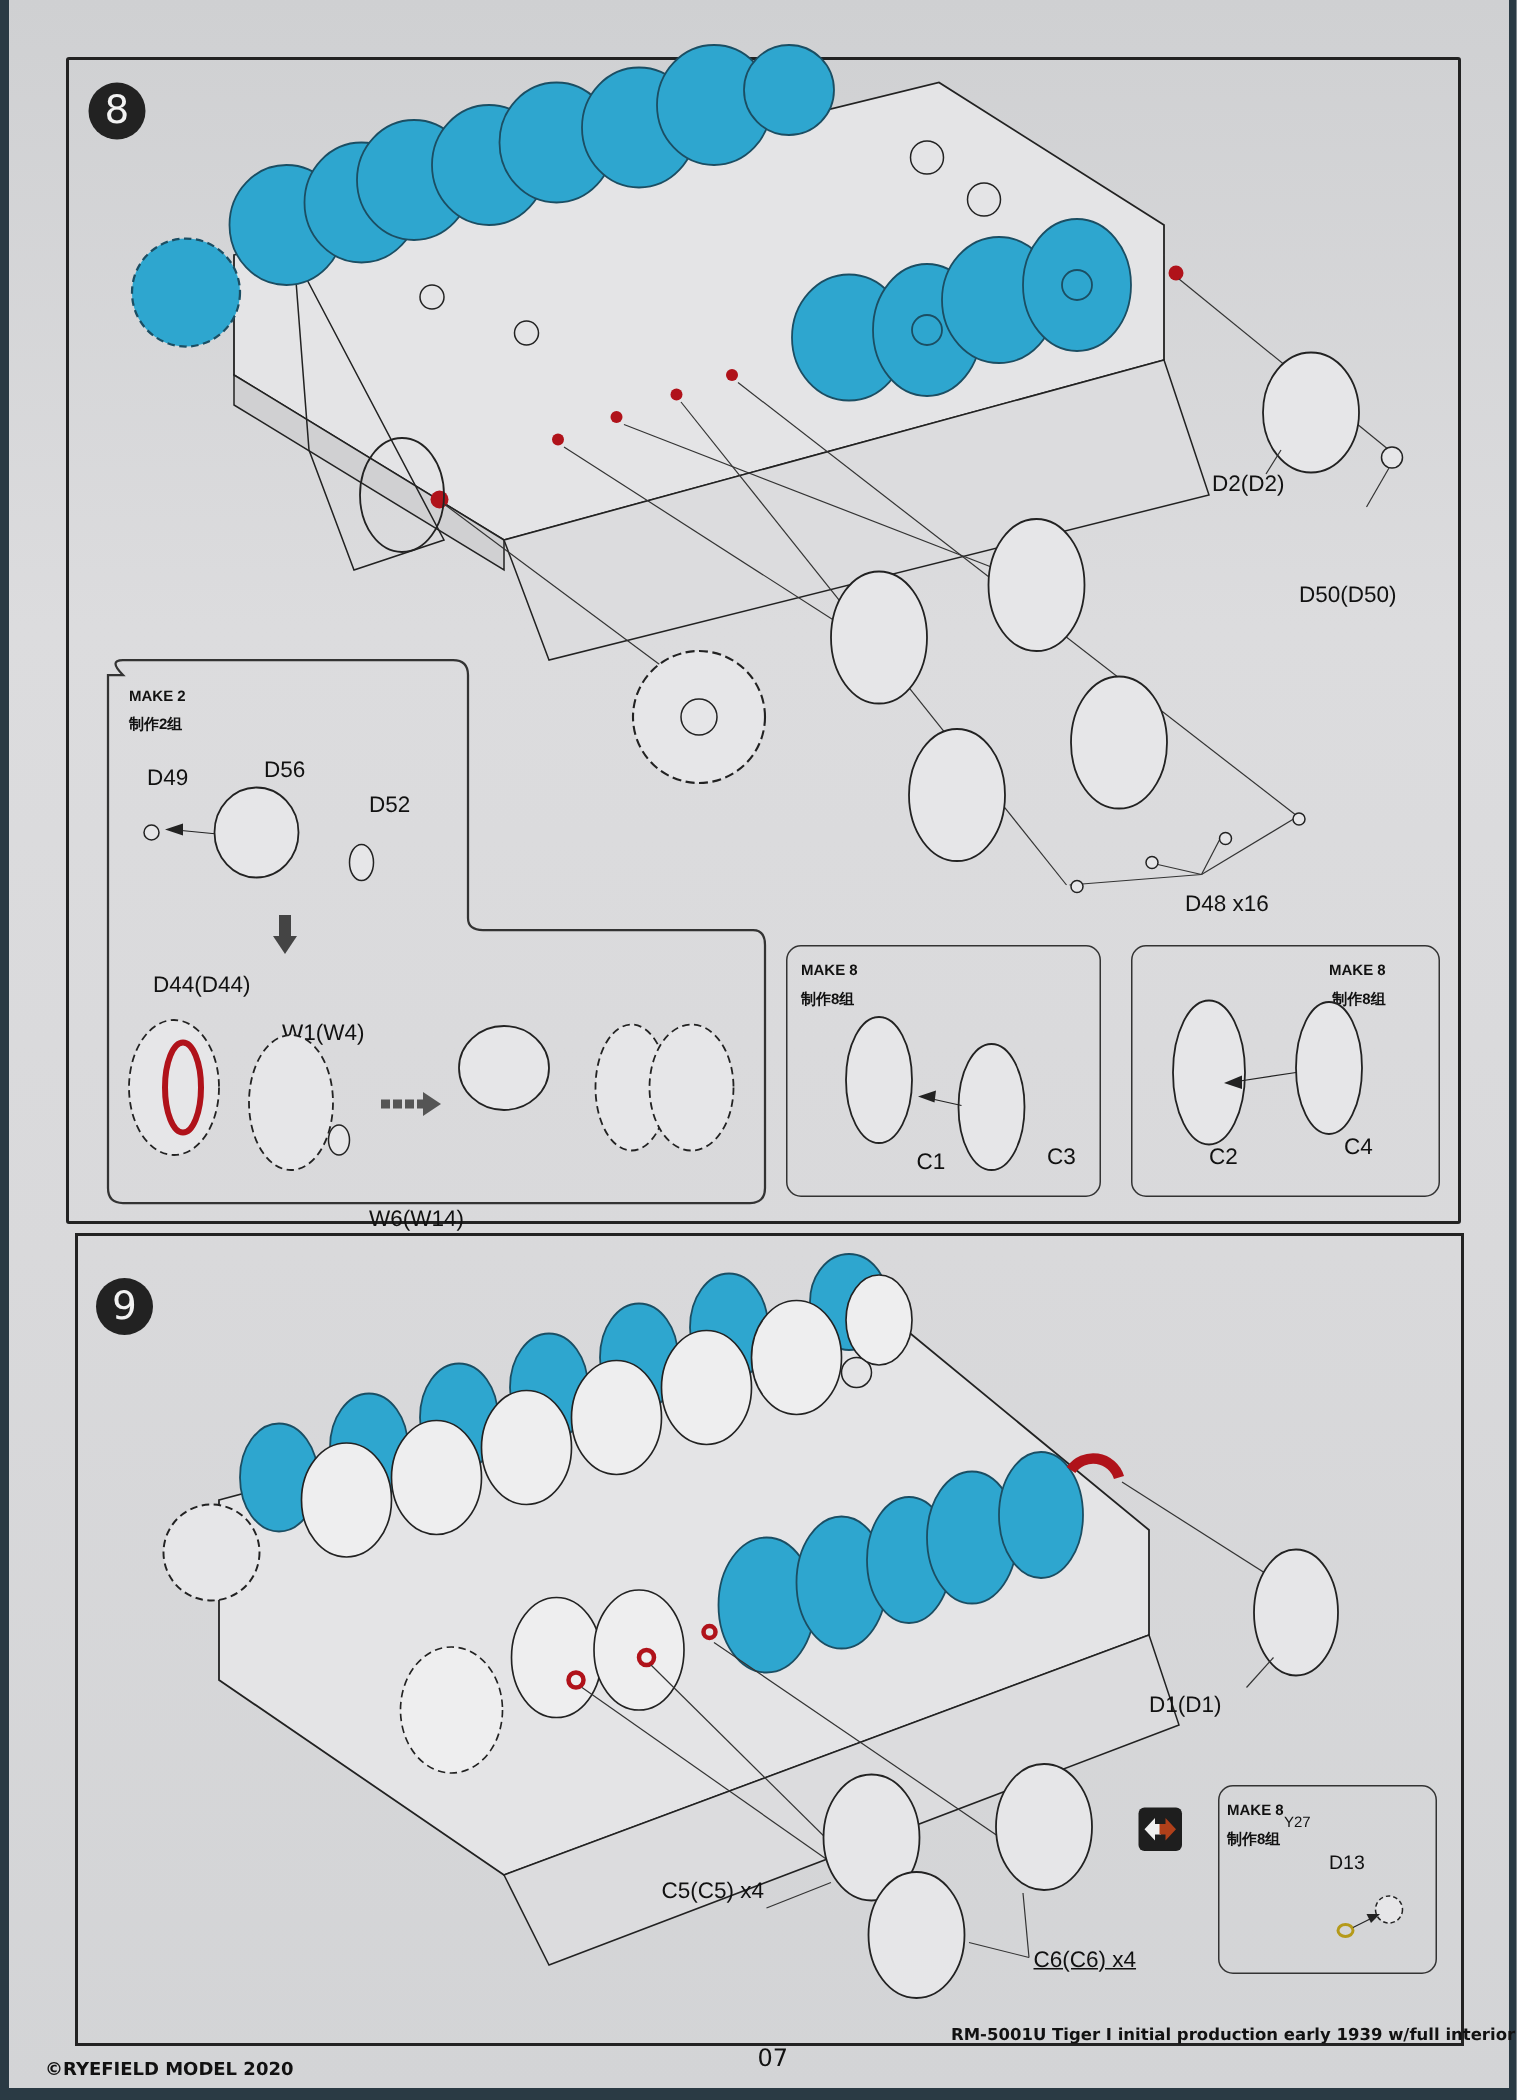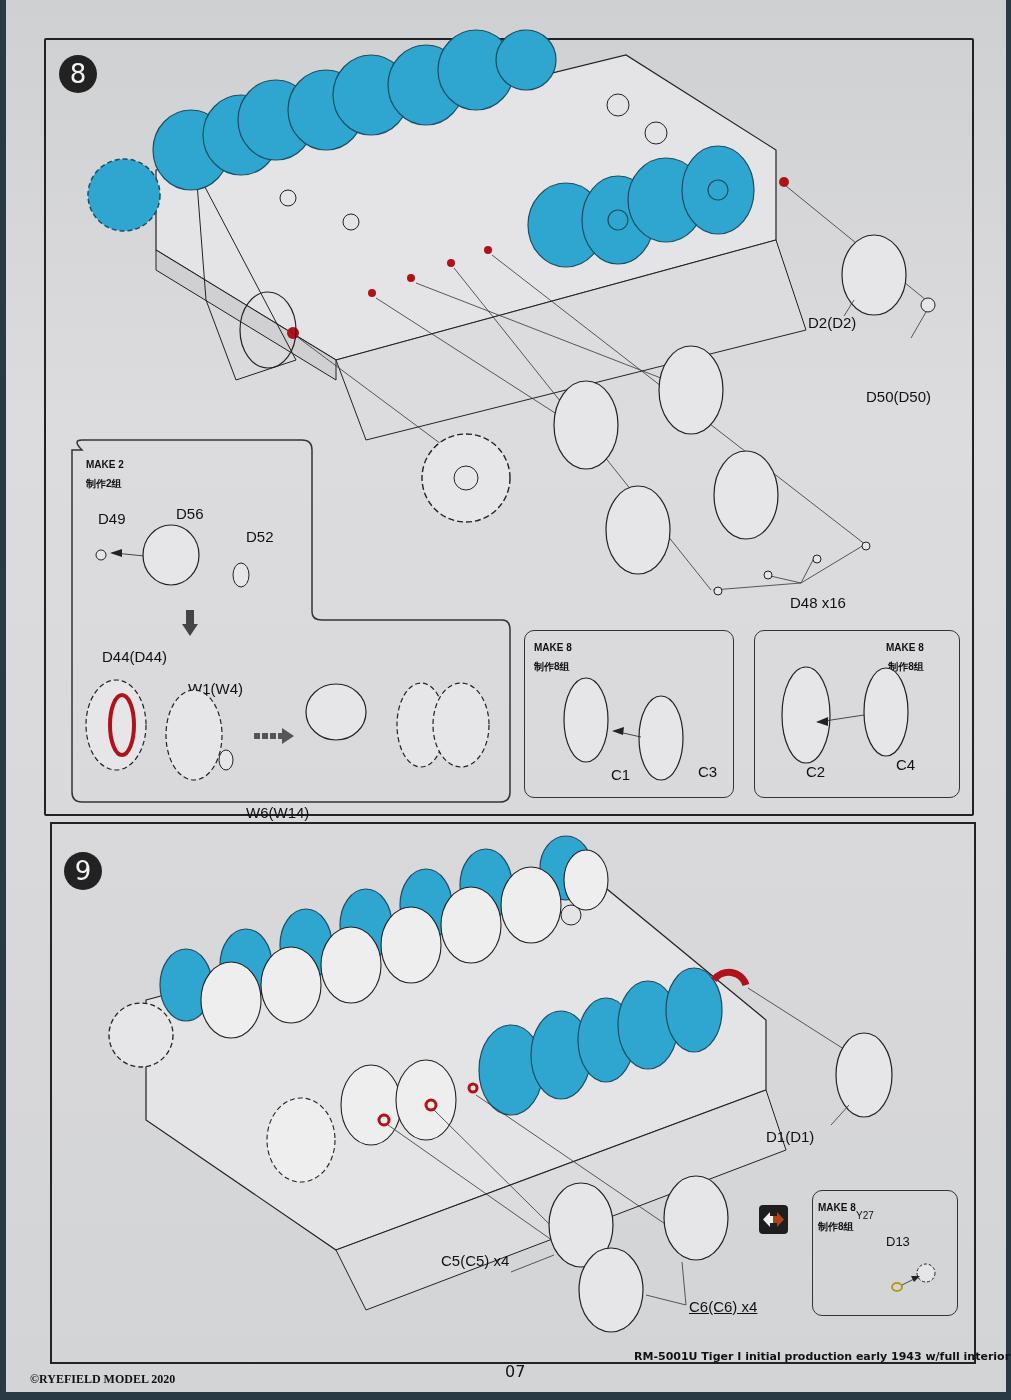--- a/index.html
+++ b/index.html
@@ -265,16 +265,16 @@
   </div>
   <div class="lbl" style="left:880px;top:1234px;font-size:13px;">D13</div>
   <div class="lbl" style="left:850px;top:1210px;font-size:10px;">Y27</div>
   <svg width="1000" height="1392">
     <circle cx="920" cy="1273" r="9" fill="#e6e6e8" stroke="#222" stroke-dasharray="3 2"></circle>
     <ellipse cx="891" cy="1287" rx="5" ry="4" fill="none" stroke="#b59a1a" stroke-width="2"></ellipse>
     <line x1="896" y1="1285" x2="912" y2="1277" stroke="#222" stroke-width="0.8"></line>
     <polygon points="914,1276 905,1276 908,1282" fill="#222"></polygon>
   </svg>
 
-  <div class="footer" style="left:24px;top:1372px;font-size:12px;font-weight:bold;font-family:Liberation Serif, serif;">©RYEFIELD MODEL 2020</div>
+  <div class="footer" style="left:24px;top:1372px;font-size:12px;font-weight:bold;">©RYEFIELD MODEL 2020</div>
   <div class="footer" style="left:499px;top:1362px;font-size:16px;">07</div>
-  <div class="footer" style="left:628px;top:1350px;font-size:11px;font-weight:bold;">RM-5001U Tiger I initial production early 1943 w/full interior</div>
+  <div class="footer" style="left:628px;top:1350px;font-size:11px;font-weight:bold;">RM-5001U Tiger I initial production early 1939 w/full interior</div>
 </div>
 
 </body></html>

